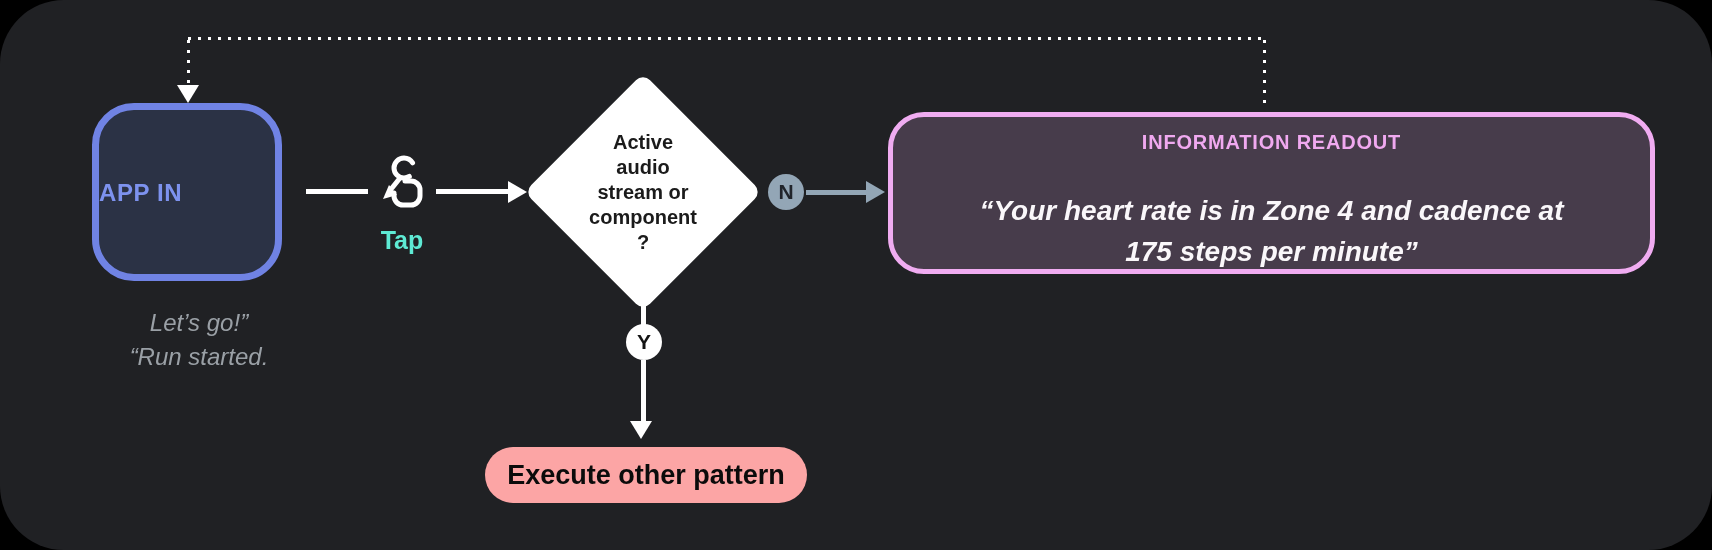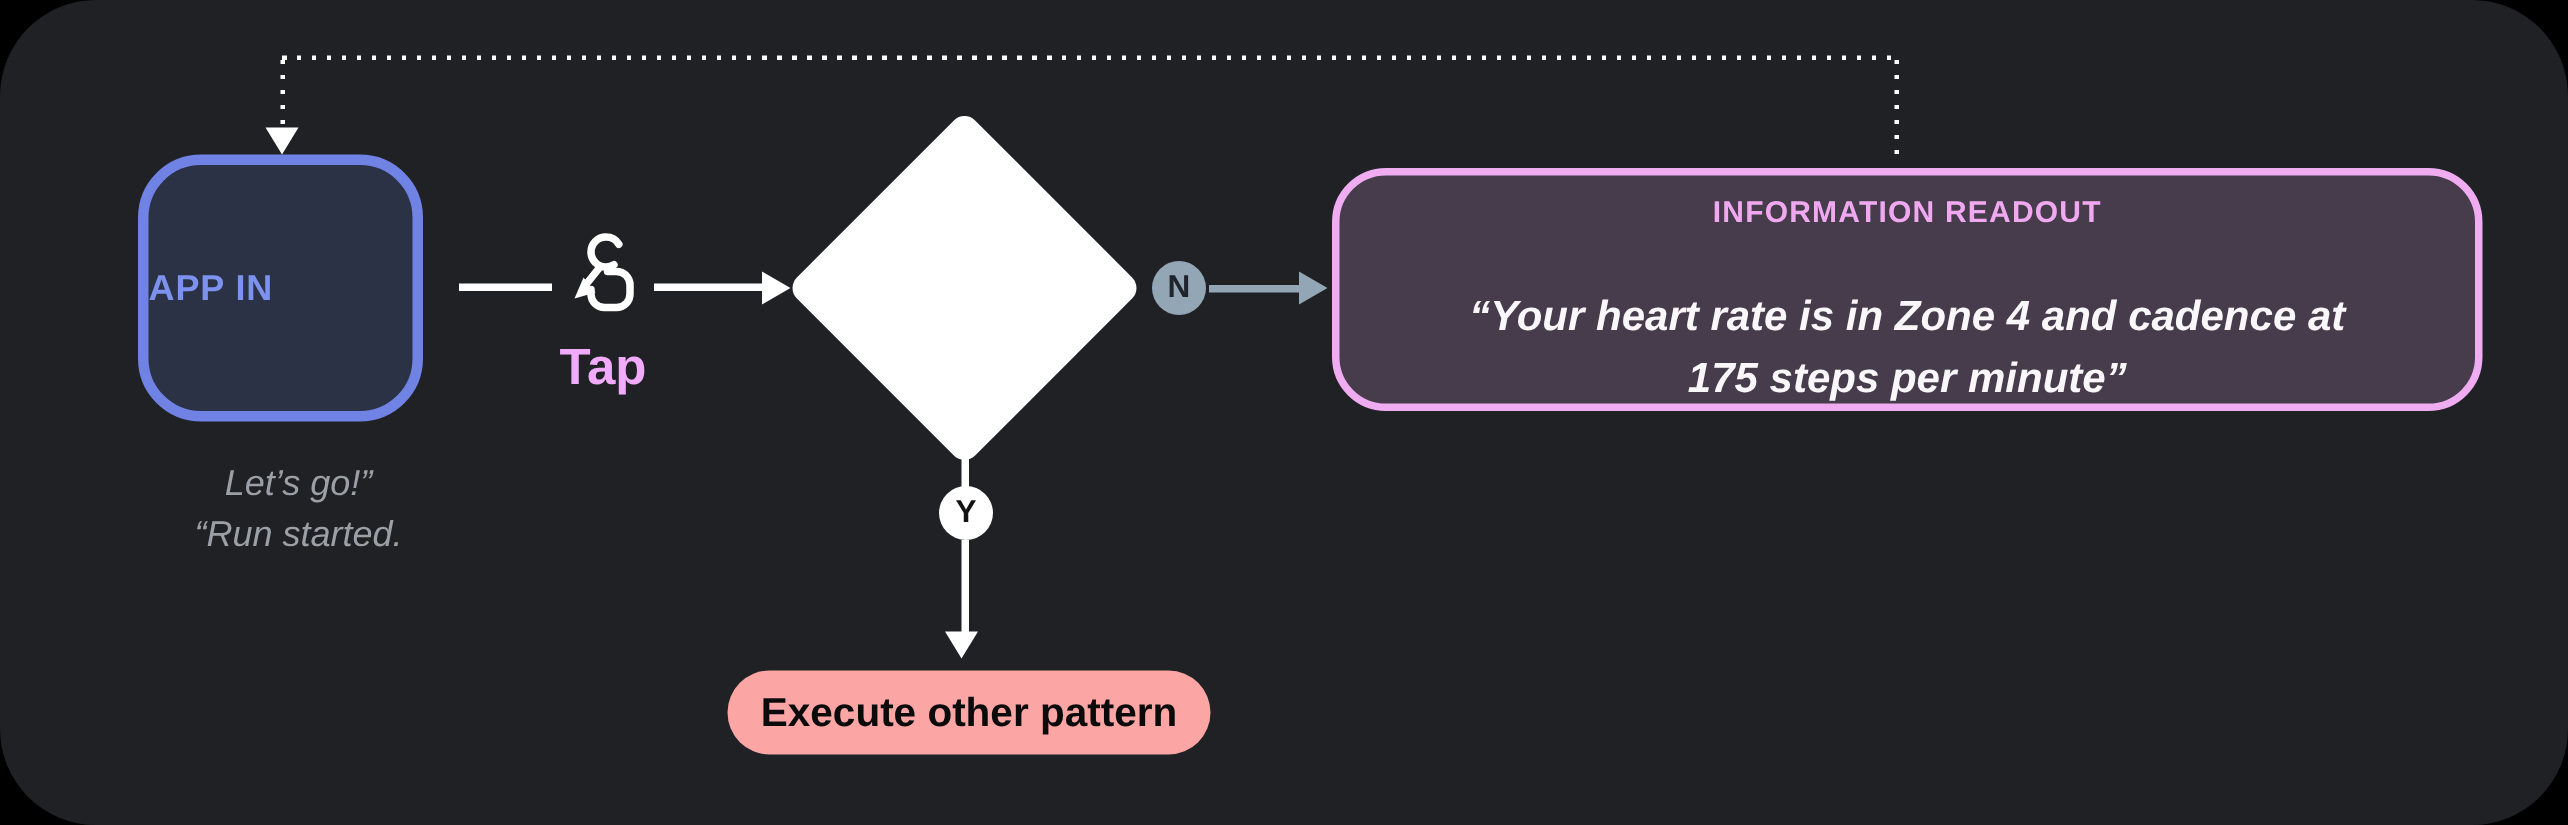--- a/index.html
+++ b/index.html
@@ -71,23 +71,23 @@
     font-style: italic;
     font-size: 24px;
     line-height: 34px;
     color: #9AA0A6;
   }
 
   
   .tap-label {
     left: 358px; top: 226px; width: 88px;
     text-align: center;
-    color: #f0abfc;
+    color: #5eead4;
     font-weight: 600;
-    font-size: 34px;
+    font-size: 25px;
   }
 
   
   .diamond-shape {
     left: 559px; top: 108px;
     width: 168px; height: 168px;
     background: #ffffff;
     border-radius: 10px;
     transform: rotate(45deg);
   }
@@ -178,20 +178,29 @@
       <polygon points="9,45 23,41 15,31" fill="#ffffff"></polygon>
       <path d="M31 27 h6 a9 9 0 0 1 9 9 v6 a9 9 0 0 1 -9 9 h-8 a9 9 0 0 1 -9 -9 v-3" stroke="#ffffff" stroke-width="5" stroke-linecap="round" stroke-linejoin="round"></path>
     </svg>
   </div>
   <div class="abs tap-label">Tap</div>
 
   <div class="abs line-white" style="left:436px; top:189px; width:74px; height:5px;"></div>
   <div class="abs head-right-white" style="left:508px; top:181px;"></div>
 
   <div class="abs diamond-shape"></div>
+  <div class="abs diamond-text">
+    <div>
+      <div>Active</div>
+      <div>audio</div>
+      <div>stream or</div>
+      <div>component</div>
+      <div>?</div>
+    </div>
+  </div>
 
   <div class="abs badge badge-n">
     <span>N</span>
   </div>
   <div class="abs line-steel" style="left:806px; top:190px; width:62px; height:5px;"></div>
   <div class="abs head-right-steel" style="left:866px; top:181px;"></div>
 
   <div class="abs readout">
     <div class="readout-title">INFORMATION READOUT</div>
     <div class="readout-quote">

